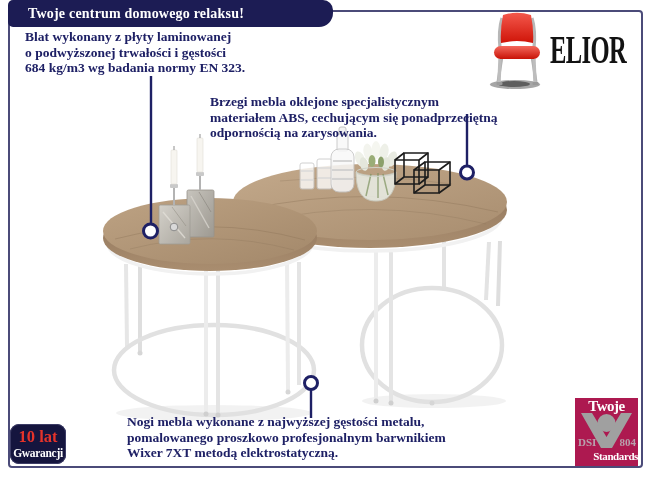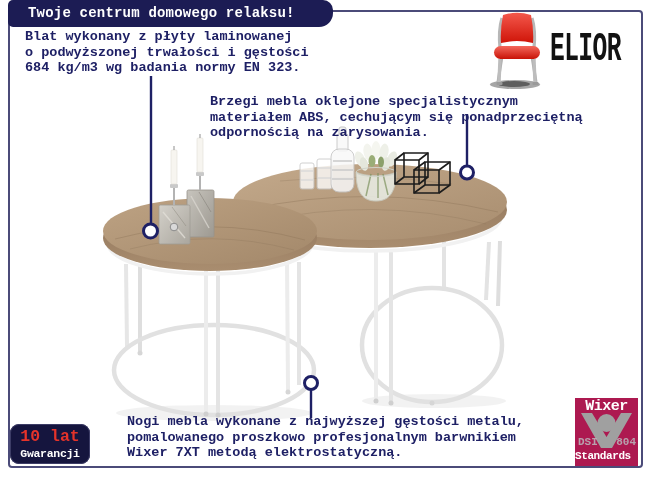--- a/index.html
+++ b/index.html
@@ -1,18 +1,18 @@
 <!DOCTYPE html>
 <html><head>
 <meta charset="utf-8">
 <style>
   html,body{margin:0;padding:0;background:#fff;}
   #canvas{
     position:relative;width:650px;height:477px;background:#ffffff;
-    font-family:Liberation Mono, monospace;overflow:hidden;
+    font-family:Liberation Serif, serif;overflow:hidden;
   }
   .abs{position:absolute;}
   
   #frame{
     left:8px;top:10px;width:635px;height:458px;box-sizing:border-box;
     border:2px solid #4b4b79;border-radius:4px;z-index:1;
   }
   
   #banner{
     left:8px;top:0;width:325px;height:27px;background:#1c1c54;
@@ -28,35 +28,35 @@
   
   #brand{left:480px;top:9px;width:165px;height:100px;z-index:4;}
   #brand-chair{position:absolute;left:8px;top:3px;width:58px;height:78px;}
   #brand-name{
     position:absolute;left:70px;top:20px;color:#121212;font-weight:bold;
     font-size:41px;line-height:41px;letter-spacing:-1px;
     transform:scaleX(.60);transform-origin:left top;white-space:nowrap;
   }
   
   #warranty{
-    left:10px;top:424px;width:80px;height:40px;background:#15153e;
+    left:10px;top:424px;width:56px;height:40px;background:#15153e;
     border-radius:9px;z-index:6;text-align:center;box-shadow:0 0 0 1px #3c3c66 inset;
   }
   #warranty .big{color:#e5332a;font-weight:bold;font-size:16.5px;line-height:21px;margin-top:2px;}
   #warranty .small{color:#ffffff;font-weight:bold;font-size:11.5px;line-height:13px;letter-spacing:-.3px;}
   
   #edinos{
     left:575px;top:398px;width:63px;height:68px;background:#ad1950;z-index:6;
   }
   #edinos .title{position:absolute;top:0;left:0;width:100%;text-align:center;
     color:#fff;font-weight:bold;font-size:15px;line-height:17px;letter-spacing:-.5px;}
   #edinos svg{position:absolute;left:0;top:14px;}
   #edinos .dsi{position:absolute;left:3px;top:38px;color:#b9a9b2;font-weight:bold;font-size:11px;opacity:.95;}
   #edinos .num{position:absolute;right:2px;top:38px;color:#b9a9b2;font-weight:bold;font-size:11px;opacity:.95;}
-  #edinos .std{position:absolute;left:0;top:52px;width:100%;text-align:left;
+  #edinos .std{position:absolute;left:0;top:52px;width:100%;text-align:right;
     color:#fff;font-weight:bold;font-size:11px;letter-spacing:-.4px;}
   
   #photo{left:0;top:0;z-index:2;}
 </style>
 </head>
 <body>
 
 <div id="canvas">
 
   <div id="frame" class="abs"></div>
@@ -247,21 +247,21 @@
       <line x1="311" y1="390" x2="311" y2="418" stroke-width="2.4"></line>
     </g>
   </svg>
 
   <div id="warranty" class="abs">
     <div class="big">10 lat</div>
     <div class="small">Gwarancji</div>
   </div>
 
   <div id="edinos" class="abs">
-    <div class="title">Wixer</div>
+    <div class="title">Twoje</div>
     <svg width="63" height="37" viewBox="0 0 63 37">
       <polygon points="6,1 17,1 31.5,25 46,1 57,1 37,36 26,36" fill="#a0a0a0"></polygon>
       <circle cx="31.5" cy="11" r="9" fill="#a0a0a0"></circle>
     </svg>
     <div class="dsi">DSI</div>
     <div class="num">804</div>
     <div class="std">Standards</div>
   </div>
 
 </div>

